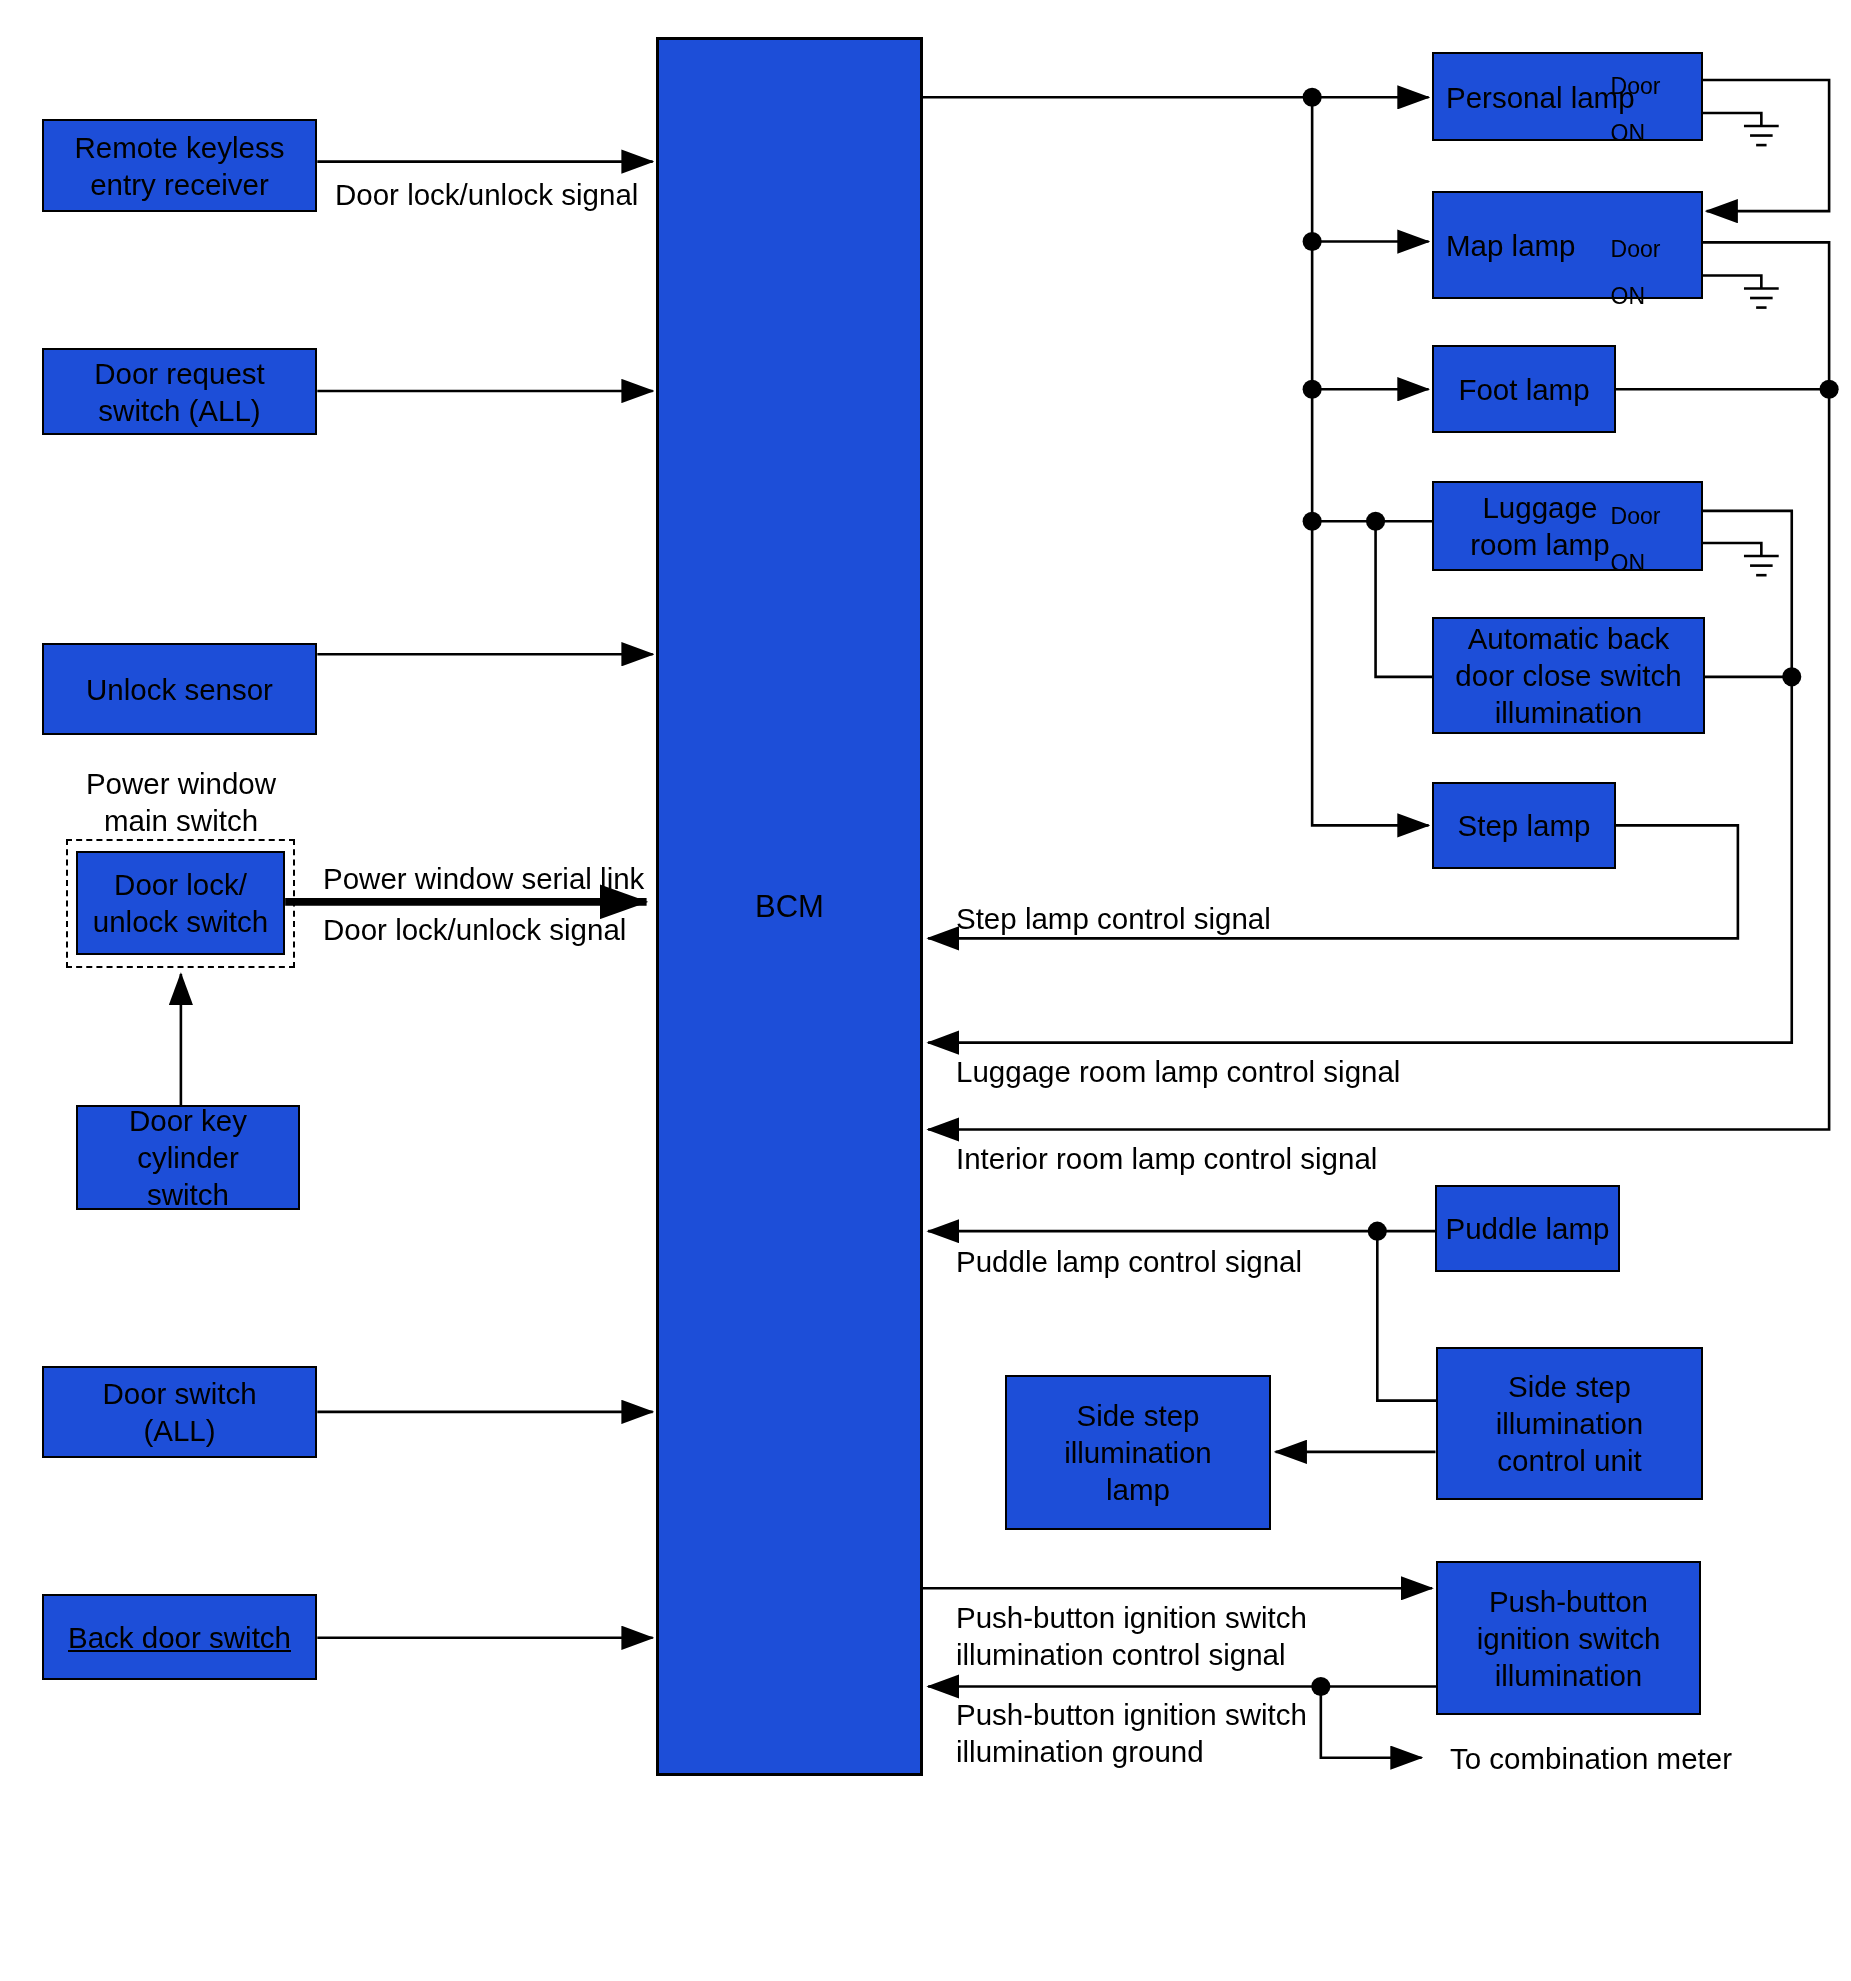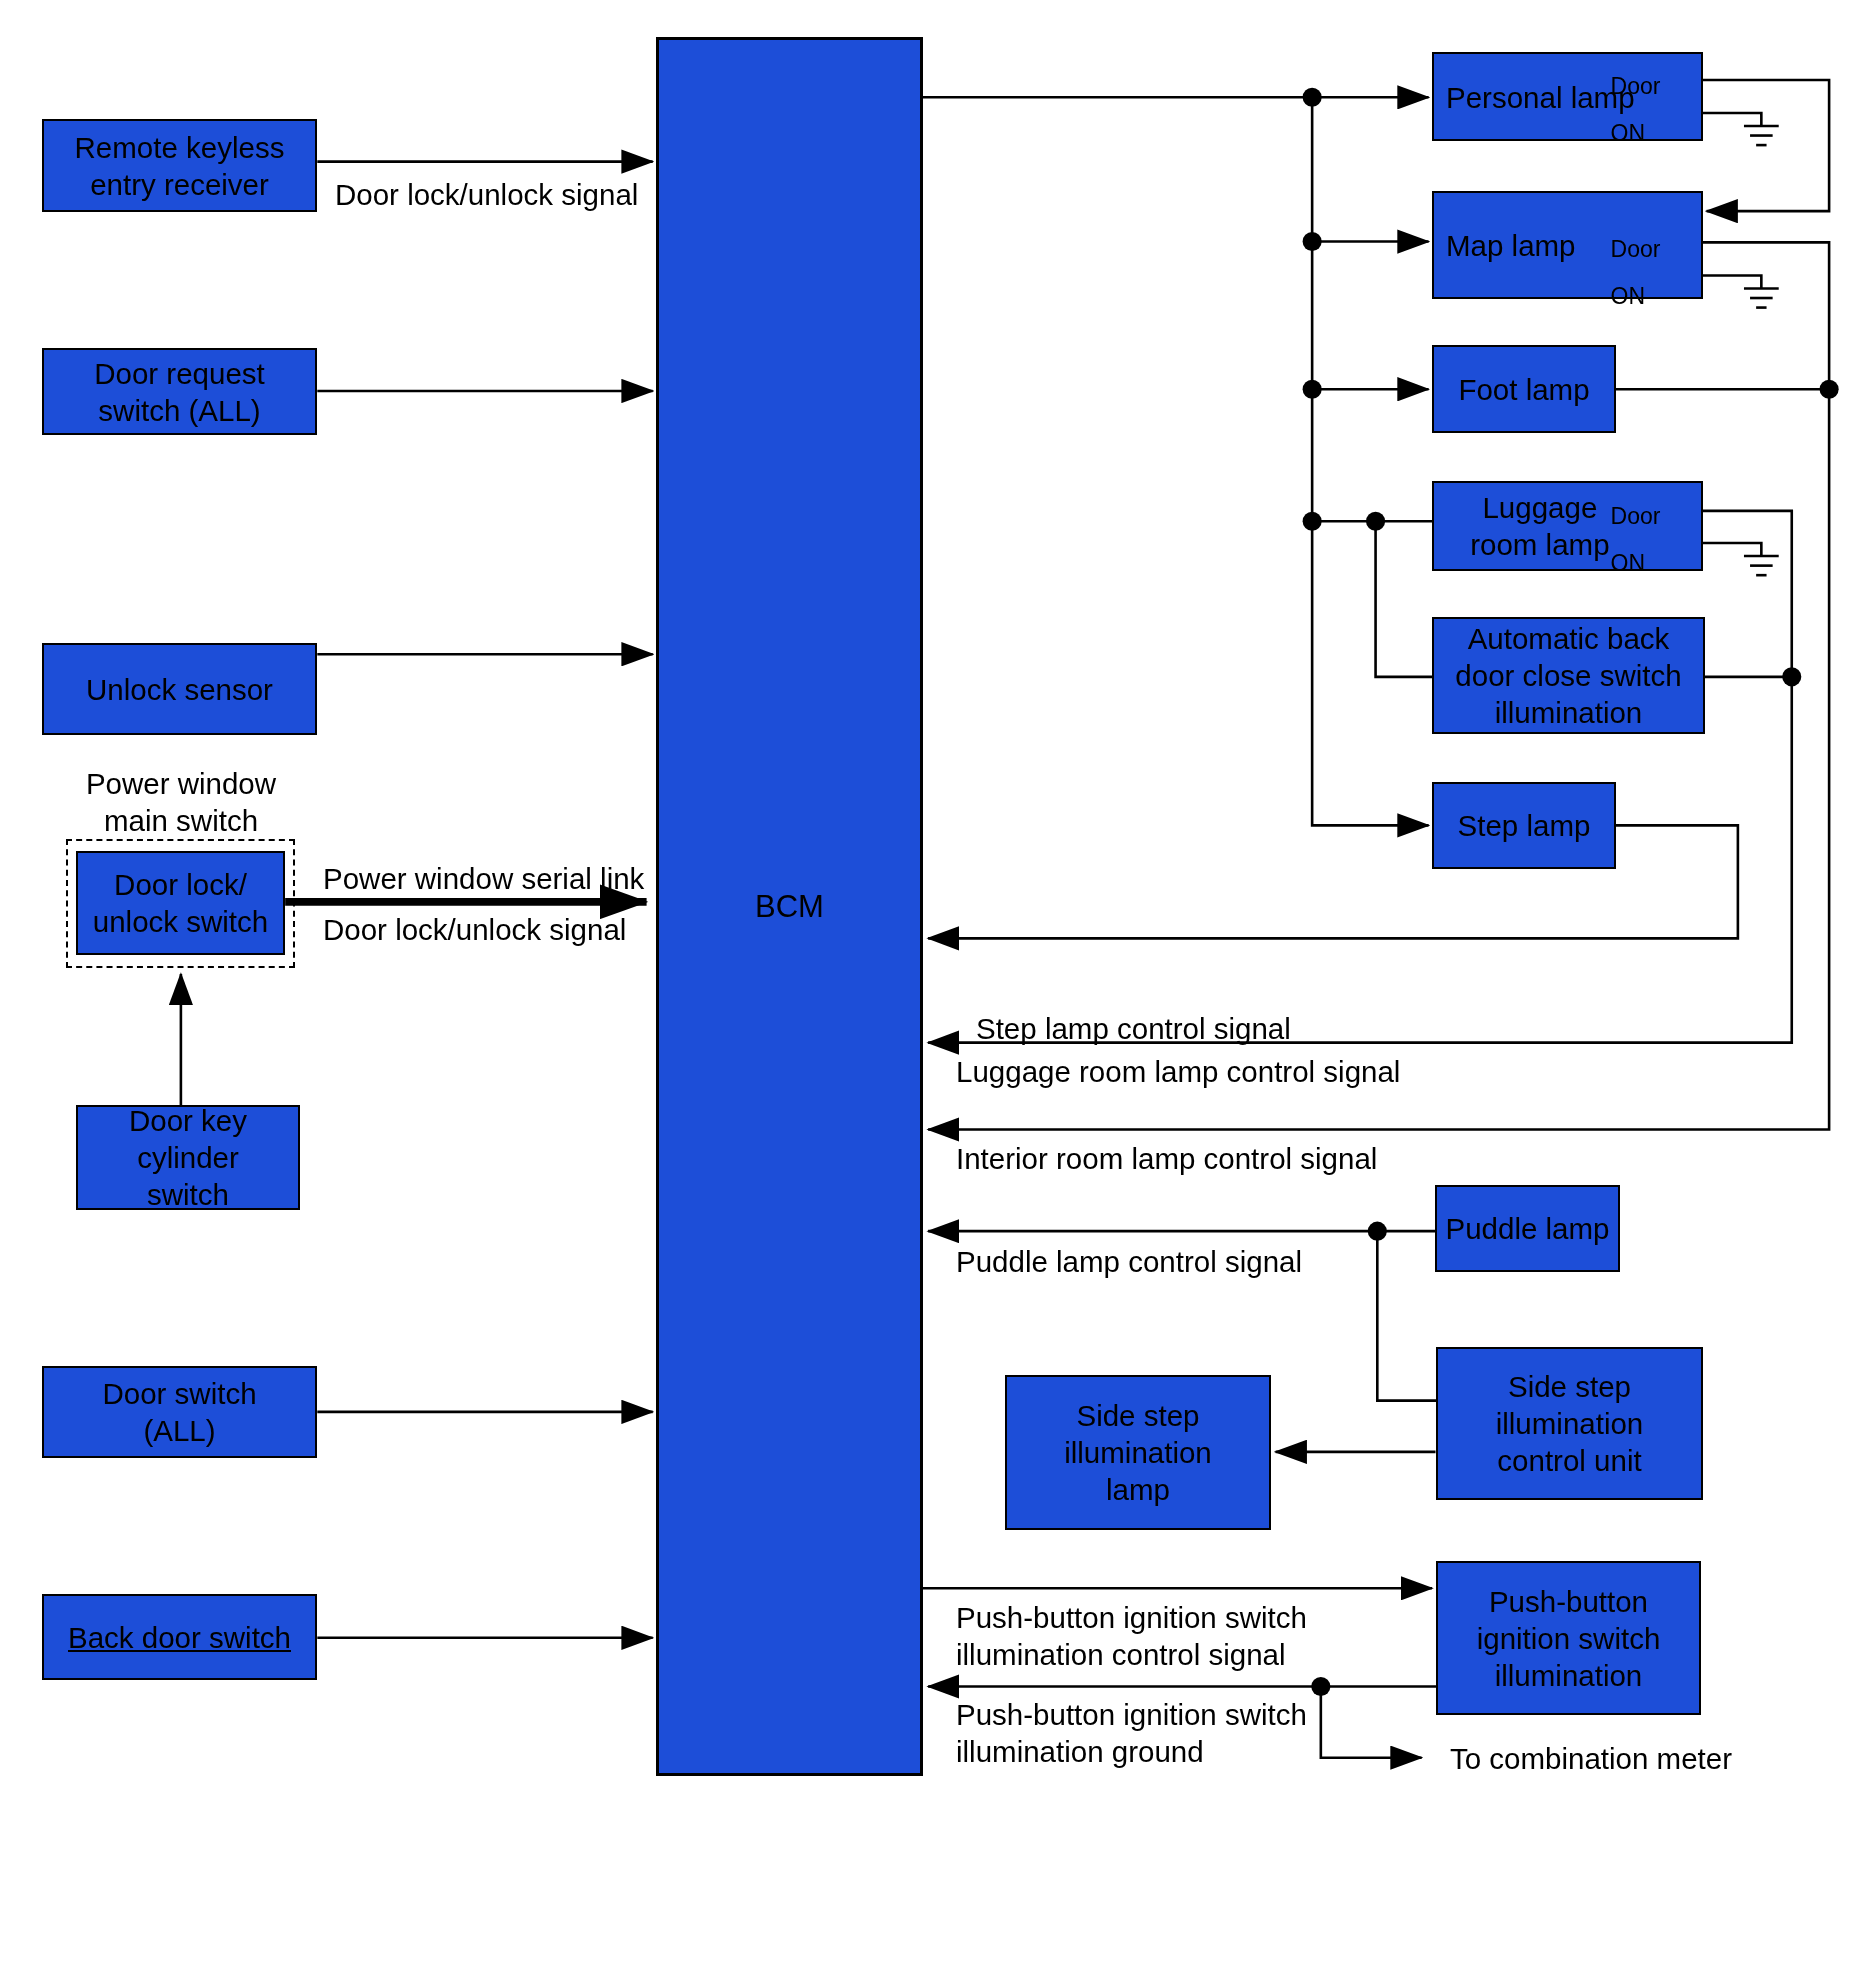--- a/index.html
+++ b/index.html
@@ -206,21 +206,21 @@
 illumination
 control unit</span>
   </div>
 
   <div class="node" style="left:1436px;top:1561px;width:265px;height:154px;">
     <span>Push-button
 ignition switch
 illumination</span>
   </div>
 
-  <div class="lbl" style="left:956px;top:1010px;margin-left:20px;">Step lamp control signal</div>
+  <div class="lbl" style="left:956px;top:900px;">Step lamp control signal</div>
   <div class="lbl" style="left:956px;top:1053px;">Luggage room lamp control signal</div>
   <div class="lbl" style="left:956px;top:1140px;">Interior room lamp control signal</div>
   <div class="lbl" style="left:956px;top:1243px;">Puddle lamp control signal</div>
   <div class="lbl" style="left:956px;top:1599px;">Push-button ignition switch
 illumination control signal</div>
   <div class="lbl" style="left:956px;top:1696px;">Push-button ignition switch
 illumination ground</div>
   <div class="lbl" style="left:1450px;top:1740px;">To combination meter</div>
 
 </div>

